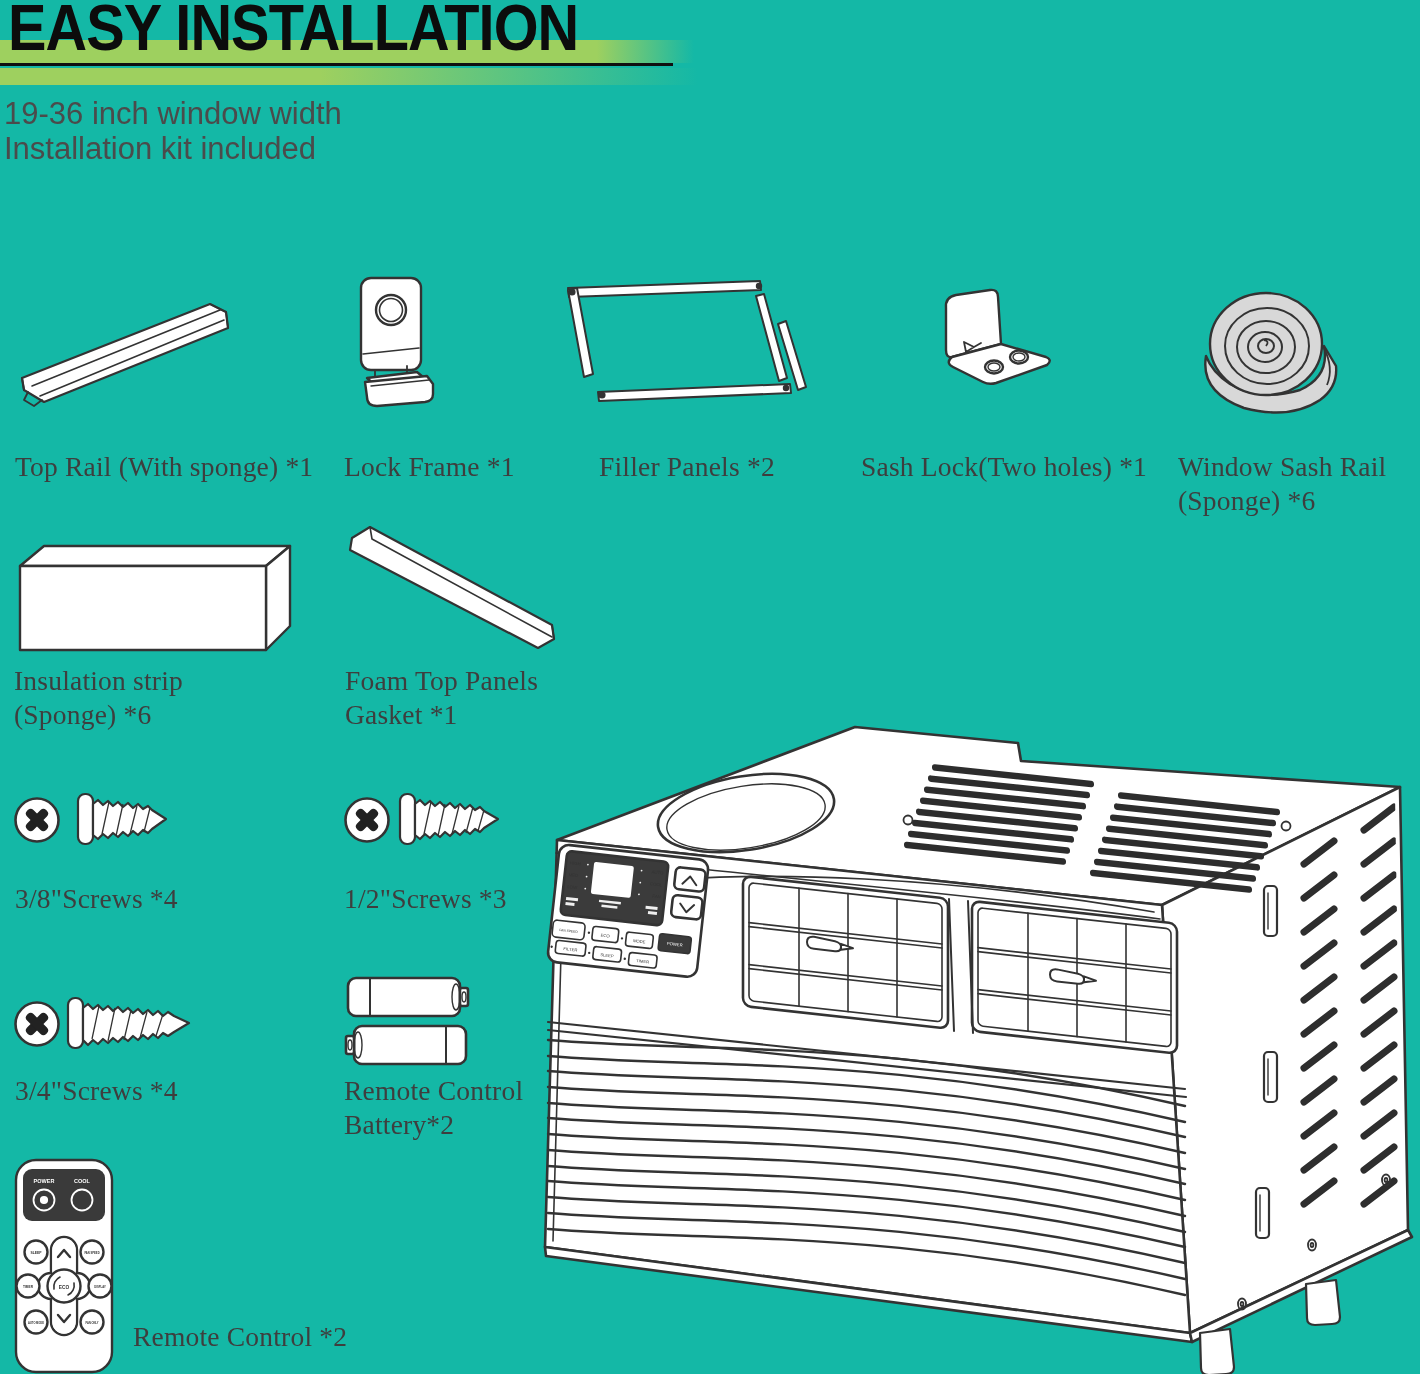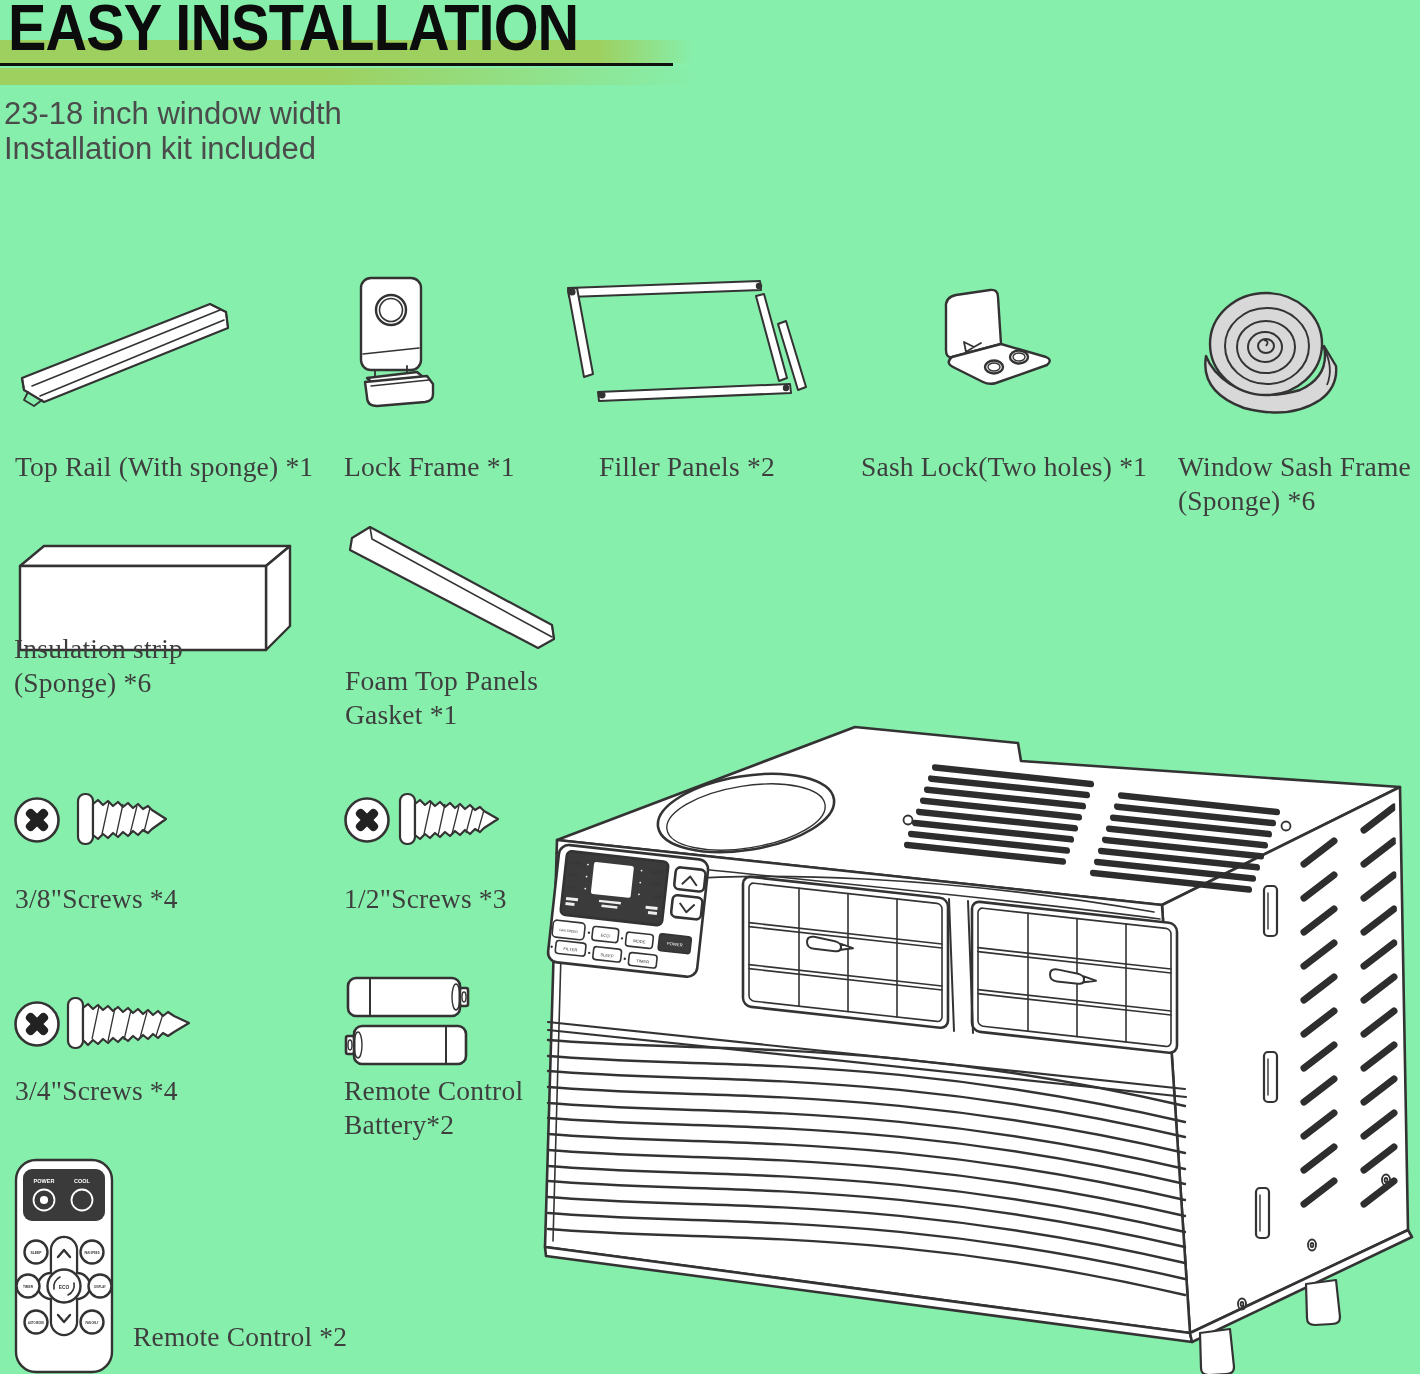--- a/index.html
+++ b/index.html
@@ -1,17 +1,17 @@
 <!DOCTYPE html>
 <html style="--accent: #9ed05f;"><head>
 <meta charset="utf-8">
 <style>
   :root{ --accent:#9ed05f; }
   html,body{margin:0;padding:0;background:#fff;}
-  .page{position:relative;width:1420px;height:1374px;background:#86efac;overflow:hidden;
+  .page{position:relative;width:1420px;height:1374px;background:#14b8a6;overflow:hidden;
         font-family:"Liberation Sans","DejaVu Sans",sans-serif;color:#222;}
   .title{position:absolute;left:8px;top:-9px;font-size:64px;font-weight:800;letter-spacing:-1px;
          color:#0c0c0c;transform:scaleX(.9);transform-origin:0 0;white-space:nowrap;z-index:2;}
   .bar1{position:absolute;left:0;top:40px;width:694px;height:23px;z-index:1;
         background:linear-gradient(90deg,var(--accent) 0 86%,rgba(158,208,95,0) 100%);}
   .rule{position:absolute;left:0;top:63px;width:673px;height:3px;background:#101010;z-index:3;}
   .bar2{position:absolute;left:0;top:68px;width:712px;height:17px;z-index:1;
         background:linear-gradient(90deg,var(--accent) 0 45%,rgba(158,208,95,.5) 72%,rgba(158,208,95,0) 98%);}
   .subtitle{position:absolute;left:4px;top:96px;font-size:31px;line-height:35px;color:#4b4b4b;}
   .cap{position:absolute;font-size:27.5px;line-height:33.5px;letter-spacing:.2px;color:#3e3e3e;white-space:nowrap;font-family:Liberation Serif, serif;}
@@ -22,21 +22,21 @@
 </head>
 <body>
 
 <div class="page">
 
   <div class="bar1"></div>
   <div class="title">EASY INSTALLATION</div>
   <div class="rule"></div>
   <div class="bar2"></div>
   <div class="subtitle">
-    <div>23-18 inch window width</div>
+    <div>19-36 inch window width</div>
     <div>Installation kit included</div>
   </div>
 
   <svg class="ill" style="left:14px;top:294px" width="228" height="112" viewBox="0 0 228 112">
     <g stroke="#333" stroke-width="2.2" fill="#fff" stroke-linejoin="round" stroke-linecap="round">
       <path d="M8,84 L196,10 L212,18 L214,34 L30,108 L10,96 Z"></path>
       <path d="M18,92 L206,16" stroke-width="1.6" fill="none"></path>
       <path d="M26,102 L210,26" stroke-width="1.6" fill="none"></path>
       <path d="M196,10 L212,18 M212,18 L214,34" stroke-width="1.6" fill="none"></path>
       <path d="M8,84 L10,96 M14,98 L10,106 L20,112 L28,106" stroke-width="1.8" fill="none"></path>
@@ -101,41 +101,41 @@
   <div class="cap" style="left:344px;top:450px">
       <div>Lock Frame *1</div>
     </div>
   <div class="cap" style="left:599px;top:450px">
       <div>Filler Panels *2</div>
     </div>
   <div class="cap" style="left:861px;top:450px">
       <div>Sash Lock(Two holes) *1</div>
     </div>
   <div class="cap" style="left:1178px;top:450px">
-    <div>Window Sash Frame</div>
+    <div>Window Sash Rail</div>
     <div>(Sponge) *6</div>
   </div>
 
   <svg class="ill" style="left:14px;top:538px" width="288" height="122" viewBox="0 0 288 122">
     <g stroke="#333" stroke-width="2.4" fill="#fff" stroke-linejoin="round">
       <path d="M6,28 L30,8 L276,8 L252,28 Z"></path>
       <path d="M252,28 L276,8 L276,88 L252,112 Z"></path>
       <rect x="6" y="28" width="246" height="84"></rect>
     </g>
   </svg>
 
   <svg class="ill" style="left:344px;top:522px" width="218" height="136" viewBox="0 0 218 136">
     <g stroke="#333" stroke-width="2.2" fill="#fff" stroke-linejoin="round" stroke-linecap="round">
       <path d="M8,16 L26,5 L208,103 L210,117 L194,126 L6,28 Z"></path>
       <path d="M26,5 L28,17 M28,17 L208,115" stroke-width="1.6" fill="none"></path>
       <path d="M208,103 L210,117" stroke-width="1.6" fill="none"></path>
     </g>
   </svg>
 
-  <div class="cap" style="left:14px;top:632px">
+  <div class="cap" style="left:14px;top:664px">
     <div>Insulation strip</div>
     <div>(Sponge) *6</div>
   </div>
   <div class="cap" style="left:345px;top:664px">
     <div>Foam Top Panels</div>
     <div>Gasket *1</div>
   </div>
 
   <svg class="ill" style="left:14px;top:790px" width="172" height="62" viewBox="0 0 172 62">
     <g stroke="#333" stroke-width="2.6" fill="#fff" stroke-linejoin="round">

